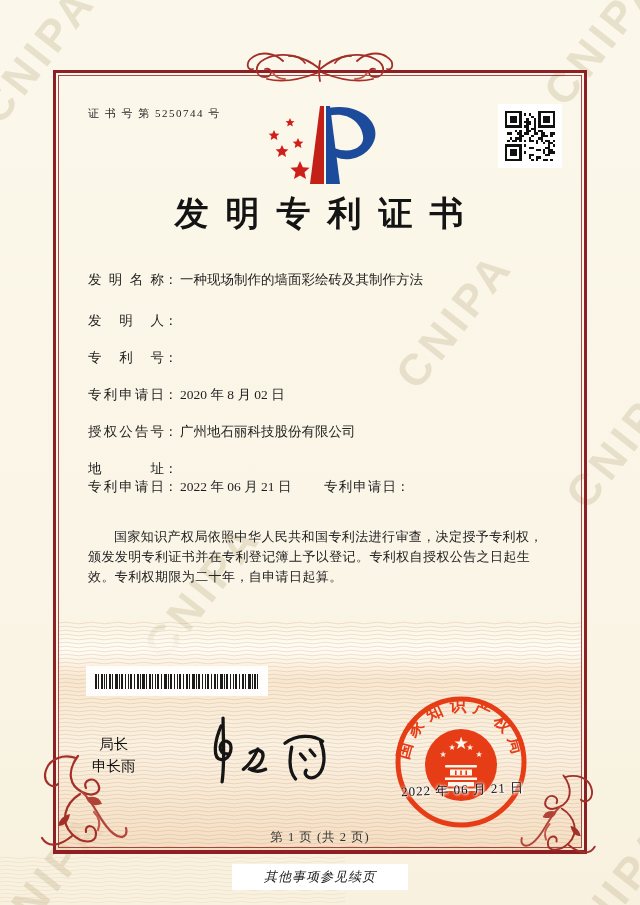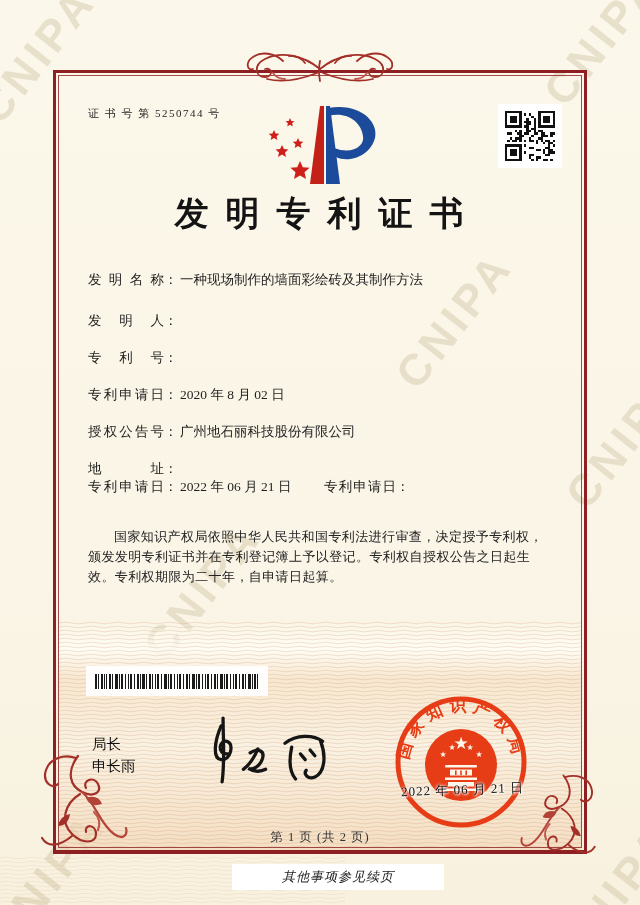--- a/index.html
+++ b/index.html
@@ -42,29 +42,29 @@
   .fvalue.fixed{flex:none;width:144px;}
   .flabel2{flex:none;width:72px;text-align:justify;text-align-last:justify;}
   
   .paras{left:88px;top:527px;width:468px;z-index:3;font-size:13px;line-height:20px;
          color:#222;letter-spacing:.4px;}
   .paras p{margin:0;text-indent:2em;}
   
   .barcode-box{left:86px;top:666px;width:182px;height:30px;background:rgba(255,255,255,.92);
                z-index:3;display:flex;align-items:center;justify-content:center;}
   
-  .officer{left:92px;top:733px;z-index:3;font-size:14.5px;line-height:22px;color:#101010;}
+  .officer{left:92px;top:733px;z-index:3;font-size:14.5px;line-height:22px;color:#101010;text-align:center;}
   .signature{left:196px;top:714px;z-index:3;}
   
   .seal{left:395px;top:696px;z-index:4;}
   .seal-date{left:401px;top:781px;z-index:5;font-size:13px;letter-spacing:1px;color:#101010;
              transform:rotate(-2deg);text-shadow:0 0 2px #fff,0 0 4px #fff,1px 1px 2px #fff;}
   
   .page-info{left:0;right:0;top:829px;z-index:3;text-align:center;font-size:12.5px;color:#333;letter-spacing:1px;}
-  .note-box{left:232px;top:864px;width:212px;height:26px;background:#fff;z-index:3;
+  .note-box{left:232px;top:864px;width:176px;height:26px;background:#fff;z-index:3;
             display:flex;align-items:center;justify-content:center;font-size:13px;color:#222;font-style:italic;letter-spacing:1px;}
   
   .orn-top{left:225px;top:49px;z-index:6;}
   .fl-bl{left:36px;top:752px;z-index:6;}
   .fl-br{left:520px;top:772px;z-index:6;transform:scaleX(-1);}
 </style>
 </head>
 <body>
 
 <div class="sheet">

